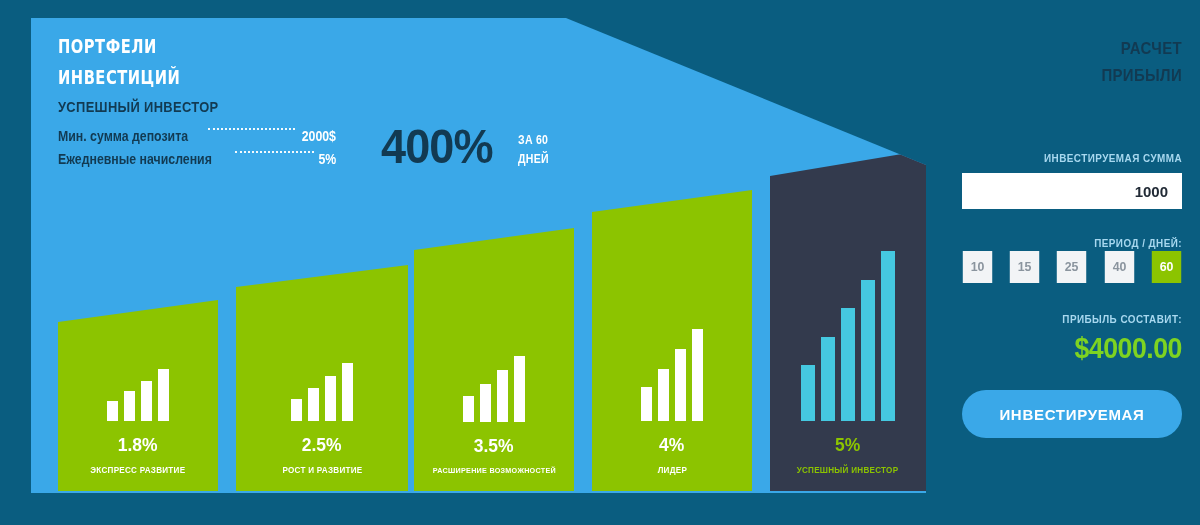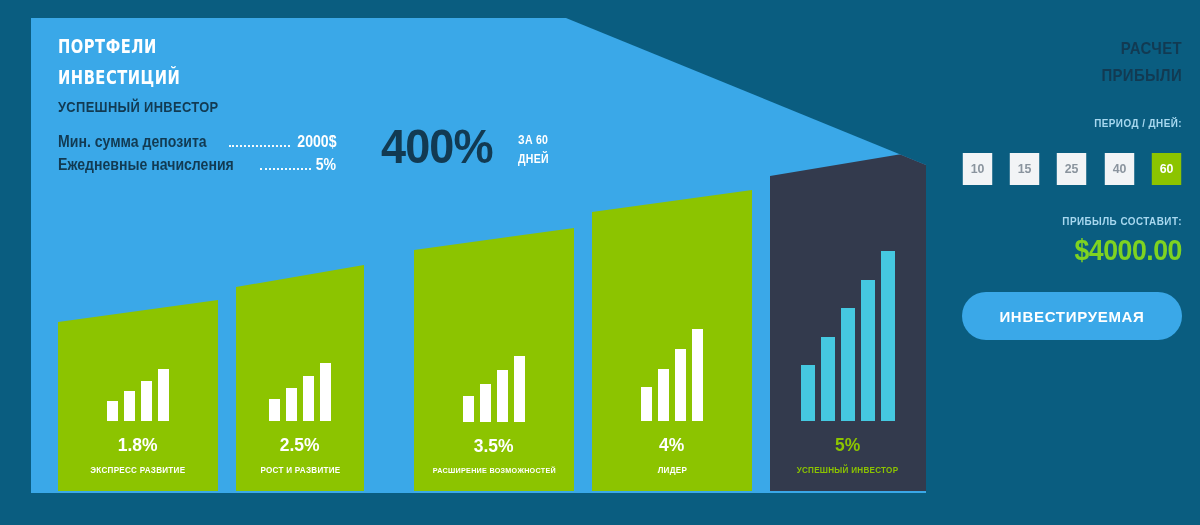--- a/index.html
+++ b/index.html
@@ -30,22 +30,22 @@
   .hdr2{ top:68px; }
   .subhdr{
     position:absolute; left:27px; top:98px; color:#123a52; font-weight:bold;
     font-size:15px; letter-spacing:.4px;
     transform:scaleX(.86); transform-origin:left center;
   }
 
   
   .specs{ position:absolute; left:27px; top:128px; width:278px; }
   .spec-row{
-    display:flex; align-items:flex-end; height:23px;
-    font-size:16px; font-weight:bold; white-space:nowrap;
+    display:flex; align-items:flex-start; height:23px;
+    font-size:14px; font-weight:bold; white-space:nowrap;
   }
   .spec-label{ color:#123a52; transform:scaleX(.88); transform-origin:left bottom; }
   .spec-dots{
     flex:1; margin:0 2px 4px 2px; height:1px;
     border-bottom:2px dotted #ffffff; opacity:.95;
   }
   .spec-val{ color:#ffffff; transform:scaleX(.88); transform-origin:right bottom; }
 
   
   .big-pct{
@@ -98,21 +98,21 @@
     transform:scaleX(.9); transform-origin:right center;
   }
   .amount-input{
     display:block; width:220px; height:36px; margin-top:9px;
     background:#ffffff; border:0; outline:0;
     text-align:right; padding-right:14px;
     color:#222b36; font-weight:bold; font-size:15px;
     font-family:"Liberation Sans",sans-serif;
   }
   .period-label{ margin-top:28px; }
-  .periods{ display:flex; gap:16px; justify-content:flex-end; margin-top:24px; }
+  .periods{ display:flex; gap:16px; justify-content:flex-end; margin-top:2px; }
   .period-btn{
     width:40px; height:32px; background:#f2f4f6; color:#8a949e;
     font-weight:bold; font-size:13px; line-height:32px; text-align:center;
     cursor:pointer; transform:scaleX(.95);
   }
   .period-btn.active{ background:#8cc400; color:#ffffff; }
   .profit-label{ margin-top:30px; }
   .profit-value{
     color:#7ed321; font-weight:bold; font-size:29px; line-height:1;
     margin-top:9px; letter-spacing:-.5px; transform:scaleX(.92);
@@ -160,21 +160,21 @@
           <div class="card" style="left: 27px; width: 160px; height: 191px; clip-path: polygon(0px 22px, 100% 0px, 100% 100%, 0px 100%);">
             <div class="card-bars">
               <i style="height: 20px;"></i>
               <i style="height: 30px;"></i>
               <i style="height: 40px;"></i>
               <i style="height: 52px;"></i>
             </div>
             <div class="card-pct">1.8%</div>
             <div class="card-name">ЭКСПРЕСС РАЗВИТИЕ</div>
           </div>
-          <div class="card" style="left: 205px; width: 128px; height: 226px; clip-path: polygon(0px 22px, 100% 0px, 100% 100%, 0px 100%);">
+          <div class="card" style="left: 205px; width: 172px; height: 226px; clip-path: polygon(0px 22px, 100% 0px, 100% 100%, 0px 100%);">
             <div class="card-bars">
               <i style="height: 22px;"></i>
               <i style="height: 33px;"></i>
               <i style="height: 45px;"></i>
               <i style="height: 58px;"></i>
             </div>
             <div class="card-pct">2.5%</div>
             <div class="card-name">РОСТ И РАЗВИТИЕ</div>
           </div>
           <div class="card" style="left: 383px; width: 160px; height: 263px; clip-path: polygon(0px 22px, 100% 0px, 100% 100%, 0px 100%);">
@@ -209,20 +209,24 @@
             <div class="card-name">УСПЕШНЫЙ ИНВЕСТОР</div>
           </div>
         </div>
     </div>
   </div>
 
   <div class="calc">
     <div class="calc-title t1">РАСЧЕТ</div>
     <div class="calc-title">ПРИБЫЛИ</div>
 
+    <div style="margin-top:63px">
+      <div class="field-label">ИНВЕСТИРУЕМАЯ СУММА</div>
+      <input class="amount-input" type="text" value="1000" style="">
+    </div>
 
     <div class="field-label period-label">ПЕРИОД / ДНЕЙ:</div>
     <div class="periods" id="periods">
         <div class="period-btn">10</div>
         <div class="period-btn">15</div>
         <div class="period-btn">25</div>
         <div class="period-btn">40</div>
         <div class="period-btn active">60</div>
       </div>
 

